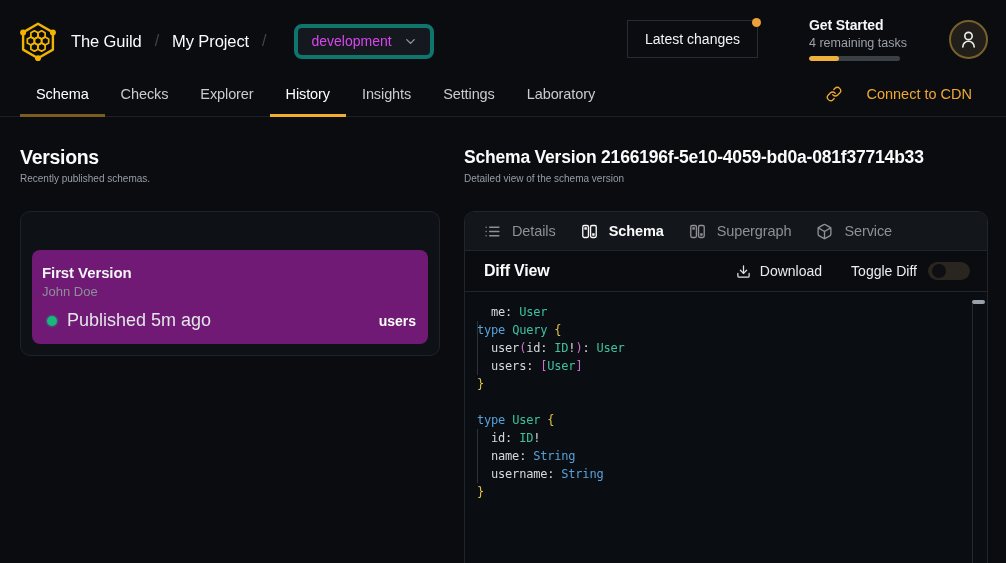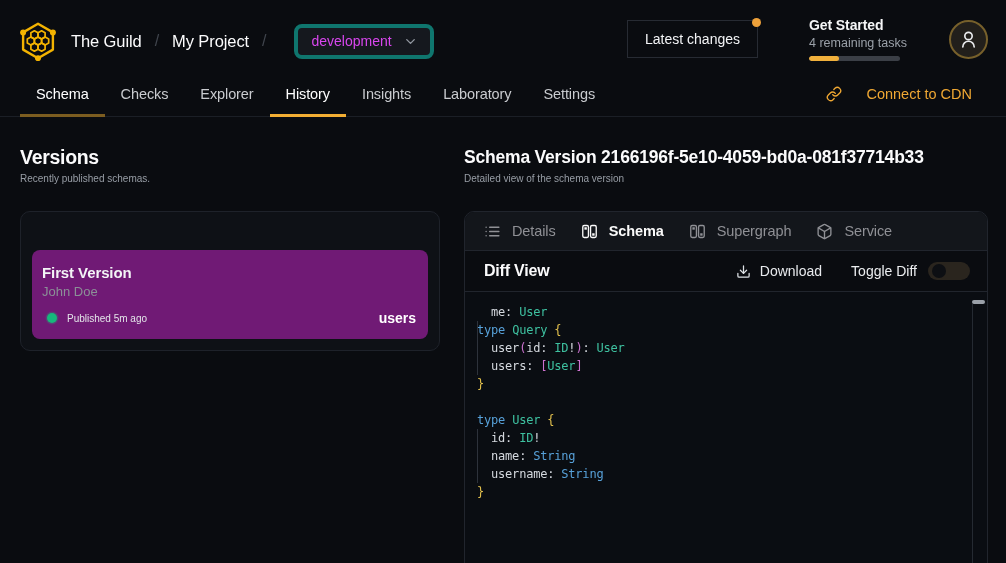--- a/index.html
+++ b/index.html
@@ -66,21 +66,21 @@
   .panel-sub { margin-top: 0; font-size: 10px; color: #989ea6; line-height: 19px; }
 
   .outer-card { margin-top: 23px; background: #0e1116; border: 1px solid #1e222a;
     border-radius: 10px; padding: 38px 11px 11px; }
   .version-card { background: #701a75; border-radius: 8px; padding: 14px 12px 13px 10px; cursor: pointer; }
   .vc-title { font-size: 15px; font-weight: 600; color: #f3f4f6; letter-spacing: -0.1px; }
   .vc-author { margin-top: 3px; font-size: 13px; color: #8b9097; }
   .vc-row { margin-top: 11px; display: flex; align-items: center; }
   .vc-dot { margin-left: 5px; width: 10px; height: 10px; border-radius: 50%;
     background: #16b87c; box-shadow: 0 0 0 1.5px rgba(22,184,124,.25); }
-  .vc-status { margin-left: 10px; font-size: 10px; color: #e3e5e9; }
+  .vc-status { margin-left: 10px; font-size: 18px; color: #e3e5e9; }
   .vc-badge { margin-left: auto; font-size: 14px; font-weight: 700; color: #ffffff; }
 
   .detail-card { margin-top: 23px; border: 1px solid #21252d; border-radius: 10px;
     height: 430px; display: flex; flex-direction: column; overflow: hidden; }
   .detail-tabs { height: 39px; flex: none; background: #13161b; border-bottom: 1px solid #21252d;
     display: flex; align-items: center; padding: 0 19px; gap: 25px; }
   .dtab { display: flex; align-items: center; gap: 11px; font-size: 14.5px; color: #8f9095;
     cursor: pointer; letter-spacing: -0.1px; }
   .dtab.active { color: #fafafa; font-weight: 600; }
   .diff-row { height: 41px; flex: none; display: flex; align-items: center;
@@ -183,25 +183,25 @@
   </div>
   <div class="nav-tab white active">
     <span>History</span>
       <span class="ind"></span>
   </div>
   <div class="nav-tab">
     <span>Insights</span>
       <span class="ind"></span>
   </div>
   <div class="nav-tab">
+    <span>Settings</span>
+      <span class="ind"></span>
+  </div>
+  <div class="nav-tab">
     <span>Laboratory</span>
-      <span class="ind"></span>
-  </div>
-  <div class="nav-tab">
-    <span>Settings</span>
       <span class="ind"></span>
   </div>
   <div class="cdn-link">
     <svg width="16" height="16" viewBox="0 0 24 24" fill="none" stroke="currentColor" stroke-width="2" stroke-linecap="round" stroke-linejoin="round">
       <path d="M10 13a5 5 0 0 0 7.54.54l3-3a5 5 0 0 0-7.07-7.07l-1.72 1.71"></path>
       <path d="M14 11a5 5 0 0 0-7.54-.54l-3 3a5 5 0 0 0 7.07 7.07l1.71-1.71"></path>
     </svg>
     <span>Connect to CDN</span>
   </div>
 </div>

